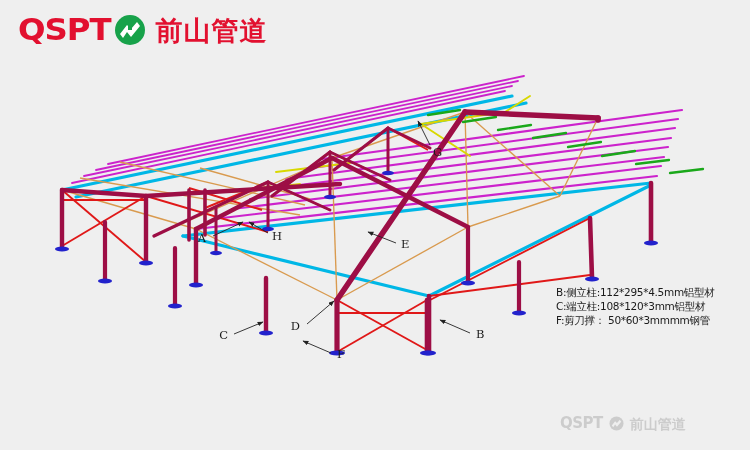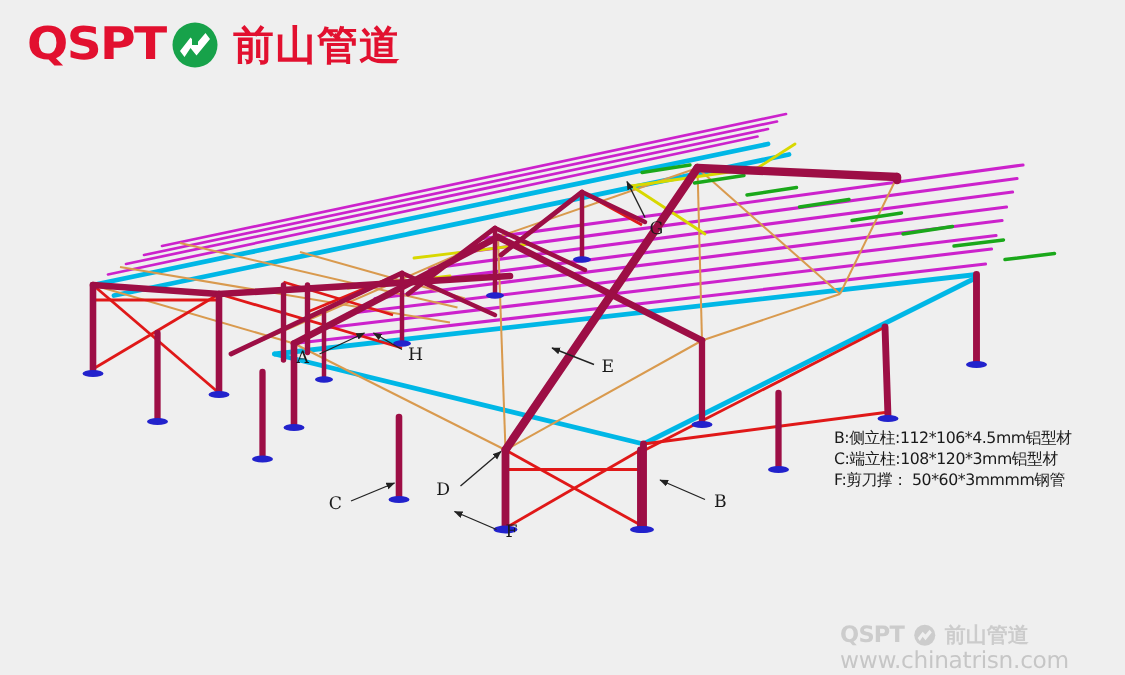--- a/index.html
+++ b/index.html
@@ -324,32 +324,31 @@
           <circle cx="16" cy="16" r="15" fill="#17a24a"></circle>
           <path d="M6 20 L13 11 L17 15 L23 8 L26 12 L17 23 L13 18 L9 24 Z" fill="#ffffff"></path>
           <rect x="14" y="12" width="4" height="4" fill="#17a24a"></rect>
         </svg>
       </div>
       <div id="brand-cn">前山管道</div>
     </div>
   </div>
 
   <div id="spec">
-    <div class="spec-line">B:侧立柱:112*106*4.5mm铝型材</div>
+    <div class="spec-line">B:侧立柱:112*295*4.5mm铝型材</div>
     <div class="spec-line">C:端立柱:108*120*3mm铝型材</div>
     <div class="spec-line">F:剪刀撑： 50*60*3mmmm钢管</div>
   </div>
 
   <div id="watermark">
     <div id="wm-row">
       <span id="wm-qspt">QSPT</span>
       <span id="wm-mark">
         <svg viewBox="0 0 32 32" width="15" height="15">
           <circle cx="16" cy="16" r="15" fill="#9d9d9d"></circle>
           <path d="M6 20 L13 11 L17 15 L23 8 L26 12 L17 23 L13 18 L9 24 Z" fill="#efefef"></path>
         </svg>
       </span>
       <span id="wm-cn">前山管道</span>
     </div>
-    <div id="wm-url">www.chinatrisn.com</div>
   </div>
 
 </div>
 
 </body></html>

